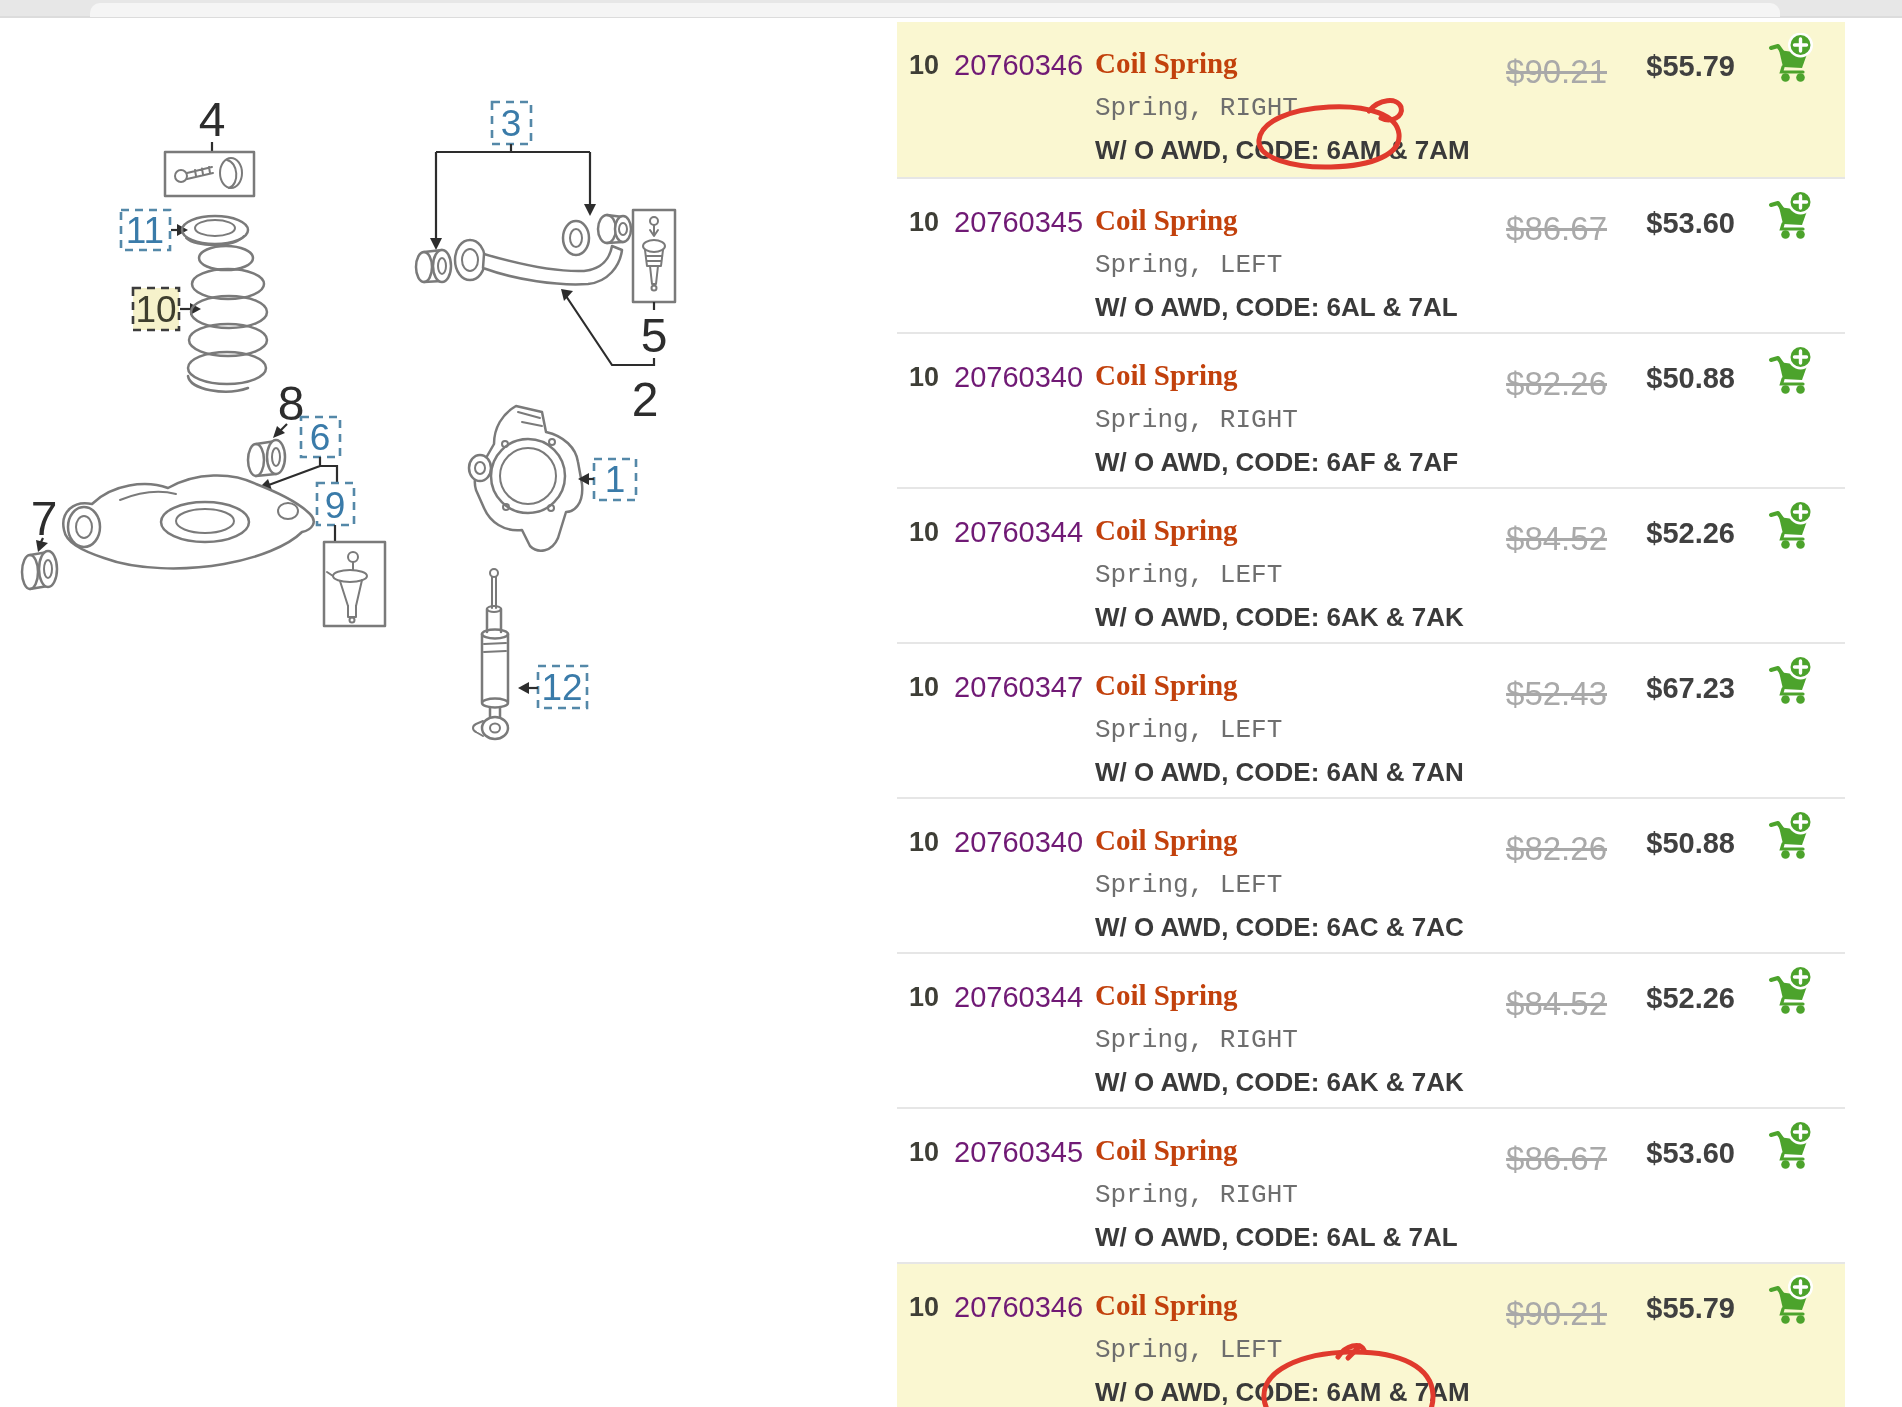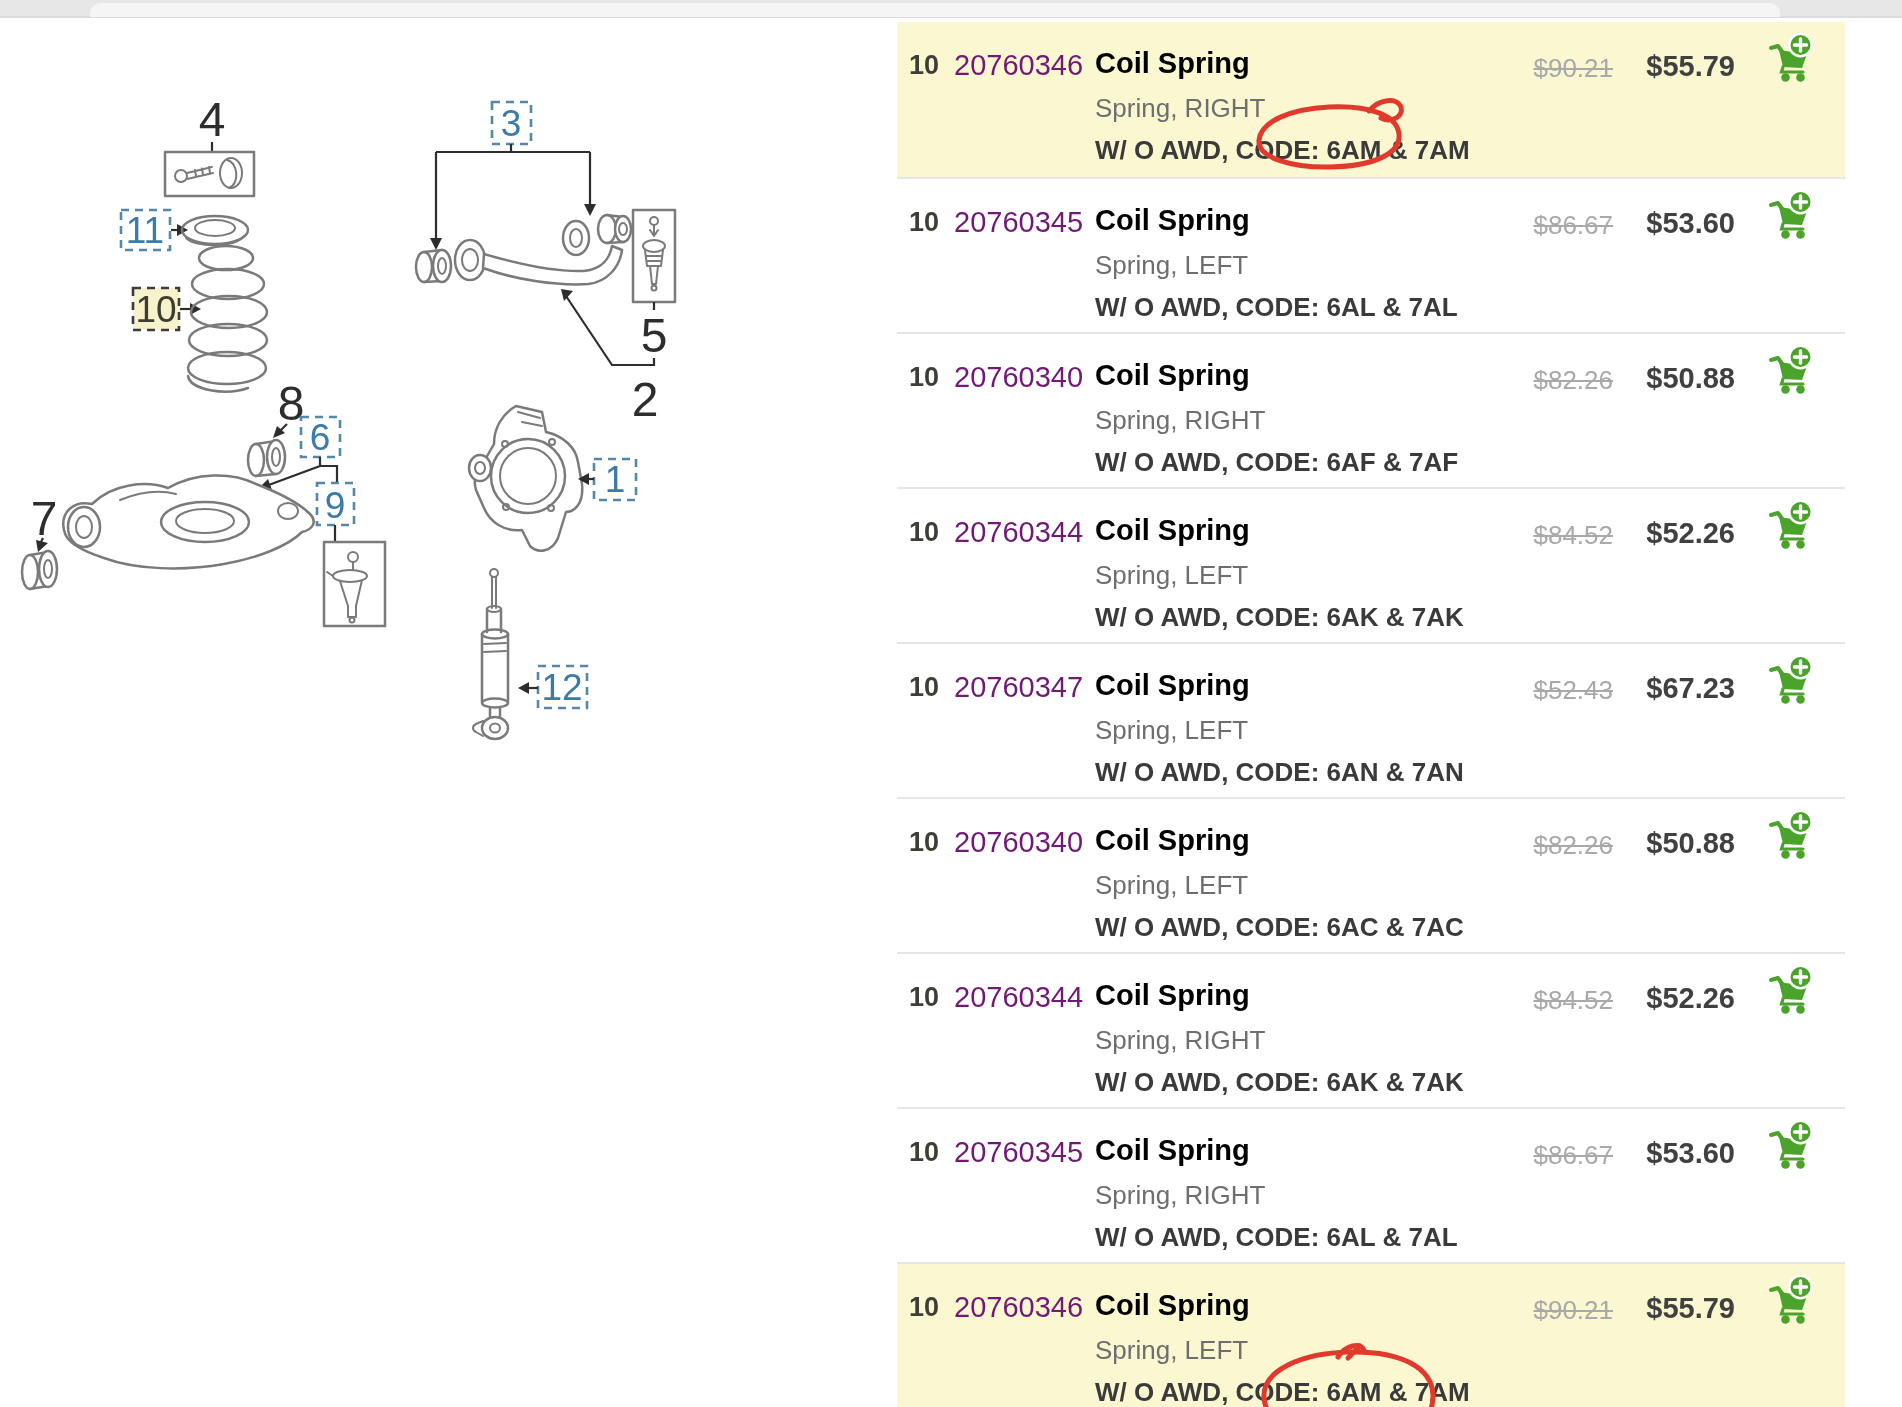--- a/index.html
+++ b/index.html
@@ -25,24 +25,24 @@
   .hotspot{cursor:pointer;}
 
   
   .parts-list{position:absolute;left:897px;top:22px;width:948px;}
   .row{position:relative;height:155px;box-sizing:border-box;background:#fff;}
   .row + .row{border-top:2px solid #e6e6e6;}
   .row.hl{background:#faf7d1;}
   .ref{position:absolute;left:12px;top:28px;font-size:27px;font-weight:700;color:#3e3e36;}
   .part{position:absolute;left:57px;top:27px;font-size:29px;color:#701a75;cursor:pointer;text-decoration:none;}
   .info{position:absolute;left:198px;top:27px;}
-  .name{font-size:29px;line-height:1;font-weight:700;color:#000000;}
-  .desc{margin-top:17px;font-size:26px;line-height:1;color:#6e6e6e;}
+  .name{font-size:29px;line-height:1;font-weight:700;color:#c2410c;font-family:Liberation Serif, serif;}
+  .desc{margin-top:17px;font-size:26px;line-height:1;color:#6e6e6e;font-family:Liberation Mono, monospace;}
   .code{margin-top:16px;font-size:26px;line-height:1;font-weight:700;color:#3a3a3a;}
-  .old{position:absolute;right:232px;top:31px;font-size:26px;color:#a9a9a9;text-decoration:line-through;}
+  .old{position:absolute;right:238px;top:31px;font-size:33px;color:#a9a9a9;text-decoration:line-through;}
   .new{position:absolute;right:110px;top:28px;font-size:29px;font-weight:700;color:#404040;}
   .cart{position:absolute;left:871px;top:11px;width:46px;height:50px;cursor:pointer;}
 
   .ann{position:absolute;display:none;pointer-events:none;}
   .ann svg{display:block;}
   .circle-top .ann-top{display:block;left:352px;top:74px;width:165px;height:80px;}
   .circle-bottom .ann-bottom{display:block;left:355px;top:72px;width:200px;height:135px;}
 </style>
 </head>
 <body>

